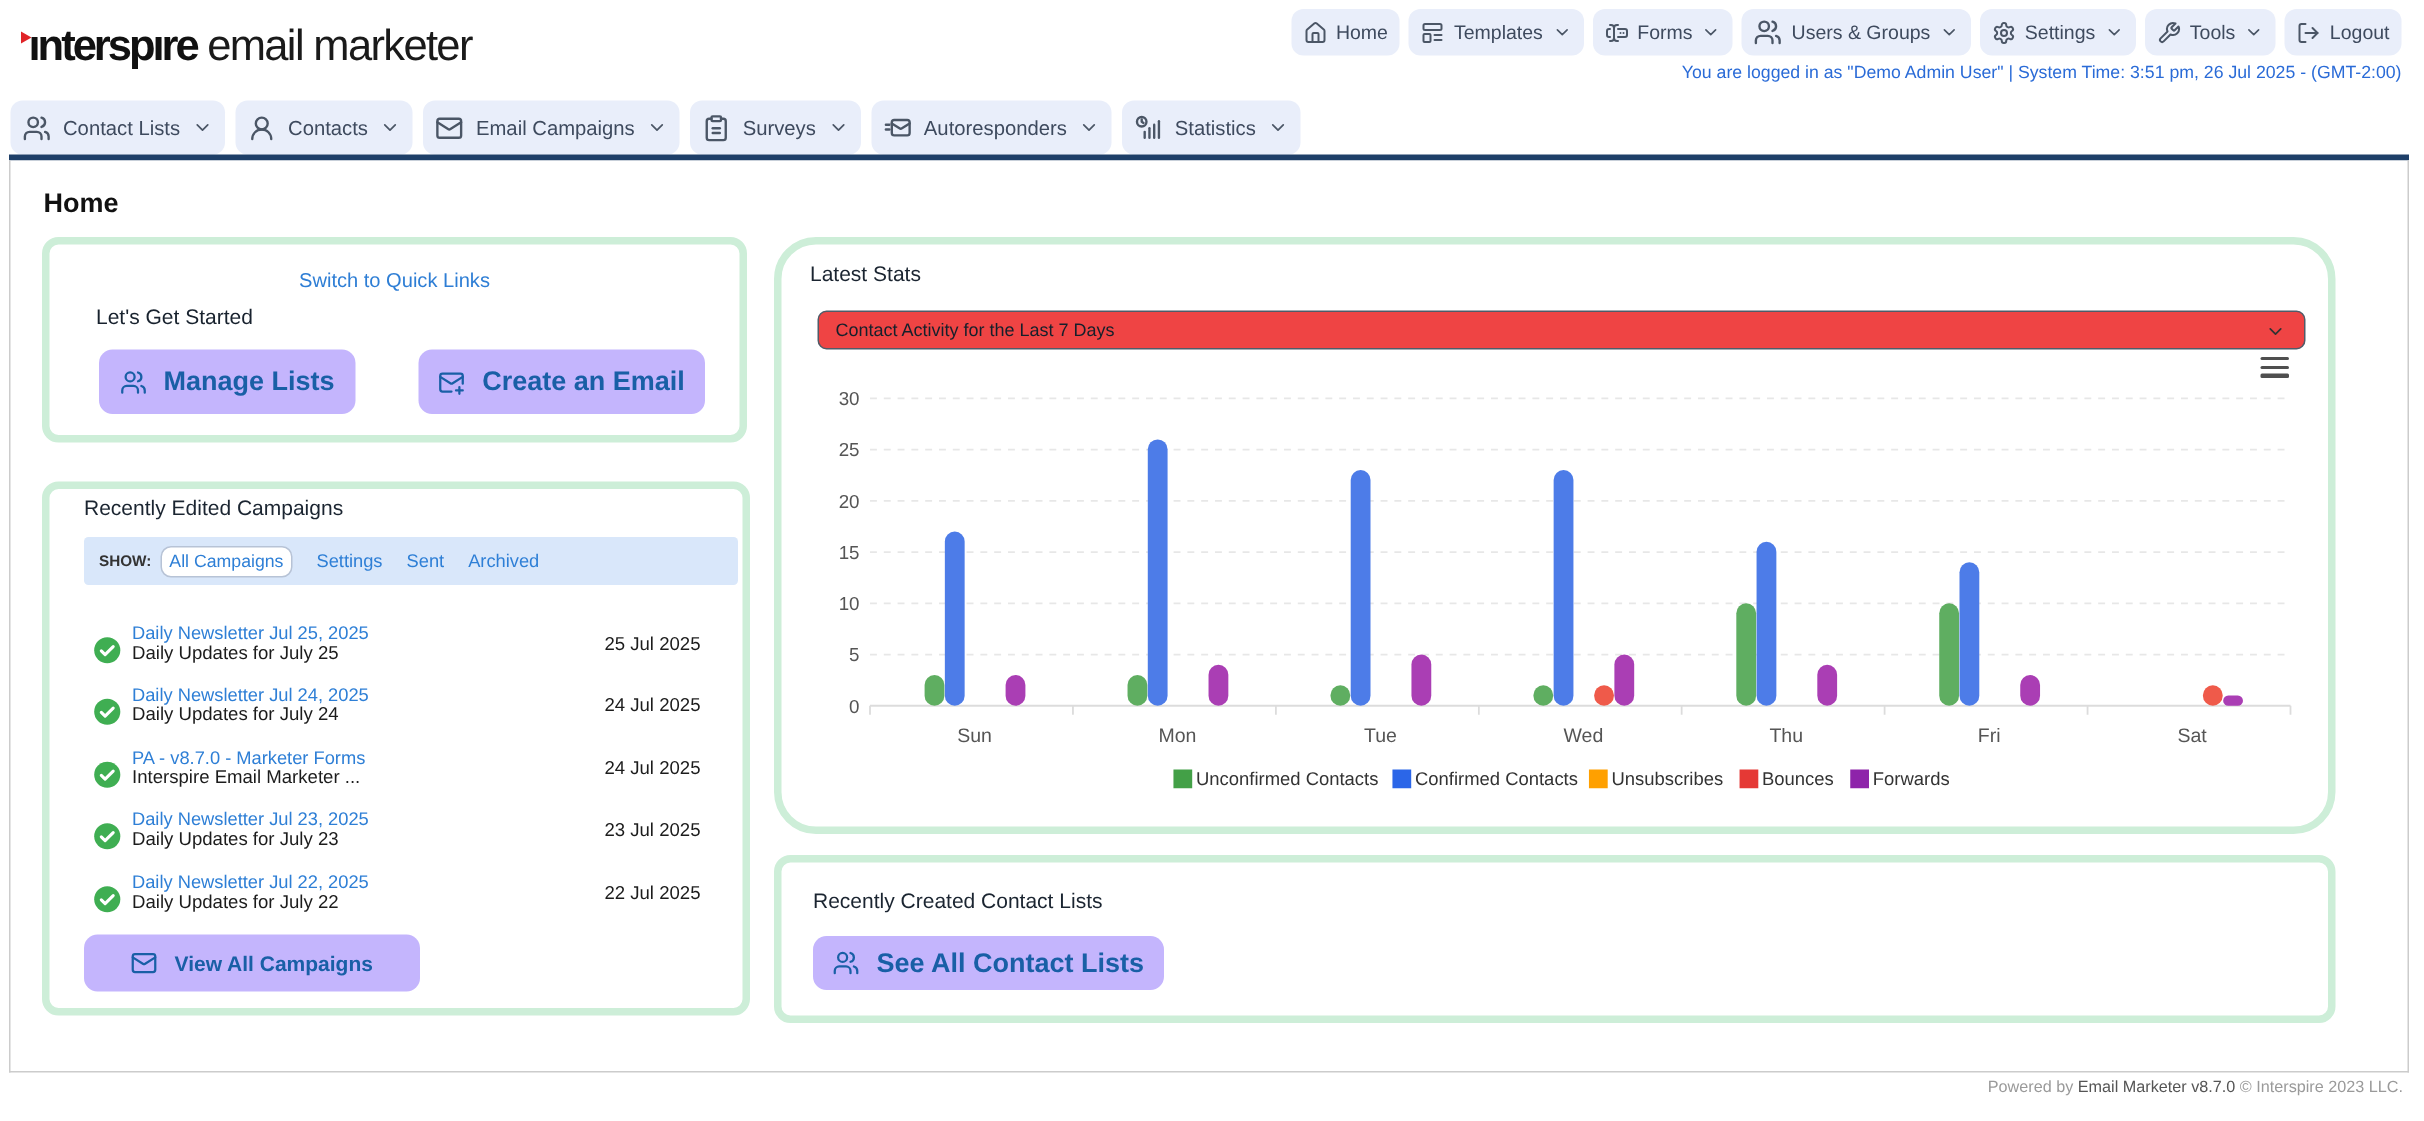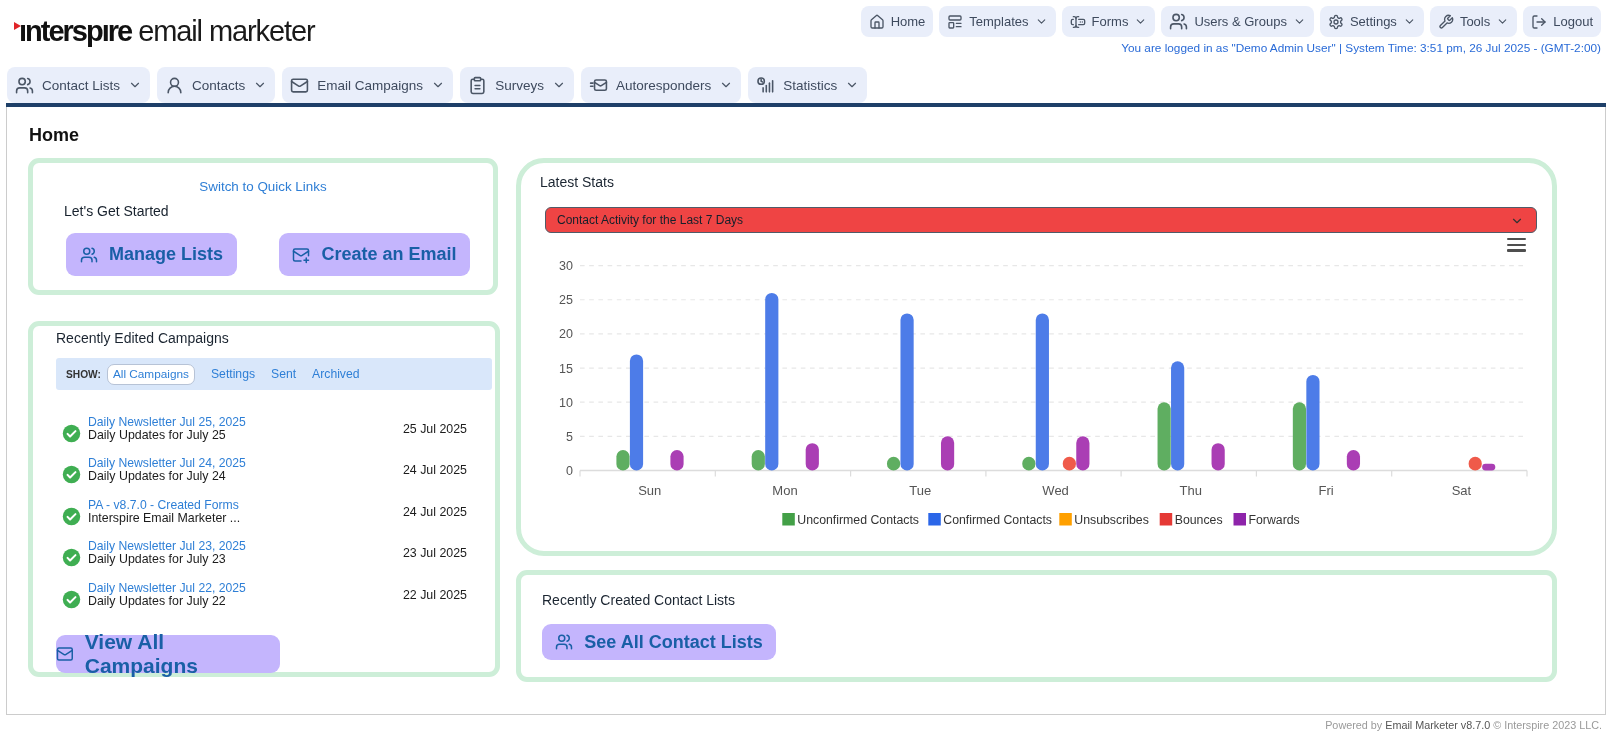--- a/index.html
+++ b/index.html
@@ -45,21 +45,21 @@
 #rectitle { position:absolute; left:23px; top:4px; font-size:14px; color:#1b2531; }
 #showbar { position:absolute; left:23px; top:32px; width:436px; height:32px; background:#d9e7fa; border-radius:3px; display:flex; align-items:center; font-size:12.2px; }
 #showbar .lbl { font-size:10.2px; font-weight:bold; color:#333; margin-left:10px; }
 #showbar .pill { background:#fff; border:1px solid #b7c3d6; border-radius:7px; color:#2e7fd6; padding:2.5px 5px; margin-left:6px; font-size:11.8px; }
 #showbar a { color:#2e7fd6; text-decoration:none; margin-left:16px; }
 .crow { position:absolute; left:0; width:100%; }
 .crow .chk { position:absolute; left:29px; top:7px; }
 .crow .t1 { position:absolute; left:55px; top:-2px; font-size:12.2px; color:#2e7fd6; }
 .crow .t2 { position:absolute; left:55px; top:10.5px; font-size:12.4px; color:#1c1c1c; }
 .crow .dt { position:absolute; right:28px; top:5px; font-size:12.4px; color:#1c1c1c; }
-#viewbtn { left:23px; top:297px; width:224px; height:38px; font-size:21px; gap:11px;margin-top:12px; }
+#viewbtn { left:23px; top:297px; width:224px; height:38px; font-size:14px; gap:11px; }
 
 
 #statstitle { position:absolute; left:19px; top:11px; font-size:14px; color:#1b2531; }
 #statsel { position:absolute; left:24px; top:44px; width:992px; height:26px; background:#ef4444; border:1px solid #505b68; border-radius:6px; display:flex; align-items:center; font-size:12px; color:#15202b; padding-left:11px; }
 #statsel .chev { position:absolute; right:12px; top:6px; }
 #burger { position:absolute; left:986px; top:75px; width:19px; }
 #burger div { height:2.4px; background:#4f4f4f; margin-bottom:3.2px; border-radius:1px; }
 #chart { position:absolute; left:0; top:90px; }
 
 
@@ -221,21 +221,21 @@
         </svg></span>
       <span class="t1">Daily Newsletter Jul 24, 2025</span>
       <span class="t2">Daily Updates for July 24</span>
       <span class="dt">24 Jul 2025</span>
     </div>
   <div class="crow" style="top:174px">
       <span class="chk"><svg width="19" height="19" viewBox="0 0 24 24">
           <circle cx="12" cy="12" r="11" fill="#3fae52"></circle>
           <path d="M7 12.5l3.2 3.2L17 9" stroke="#fff" stroke-width="2.6" fill="none" stroke-linecap="round" stroke-linejoin="round"></path>
         </svg></span>
-      <span class="t1">PA - v8.7.0 - Created Forms</span>
+      <span class="t1">PA - v8.7.0 - Marketer Forms</span>
       <span class="t2">Interspire Email Marketer ...</span>
       <span class="dt">24 Jul 2025</span>
     </div>
   <div class="crow" style="top:215px">
       <span class="chk"><svg width="19" height="19" viewBox="0 0 24 24">
           <circle cx="12" cy="12" r="11" fill="#3fae52"></circle>
           <path d="M7 12.5l3.2 3.2L17 9" stroke="#fff" stroke-width="2.6" fill="none" stroke-linecap="round" stroke-linejoin="round"></path>
         </svg></span>
       <span class="t1">Daily Newsletter Jul 23, 2025</span>
       <span class="t2">Daily Updates for July 23</span>

